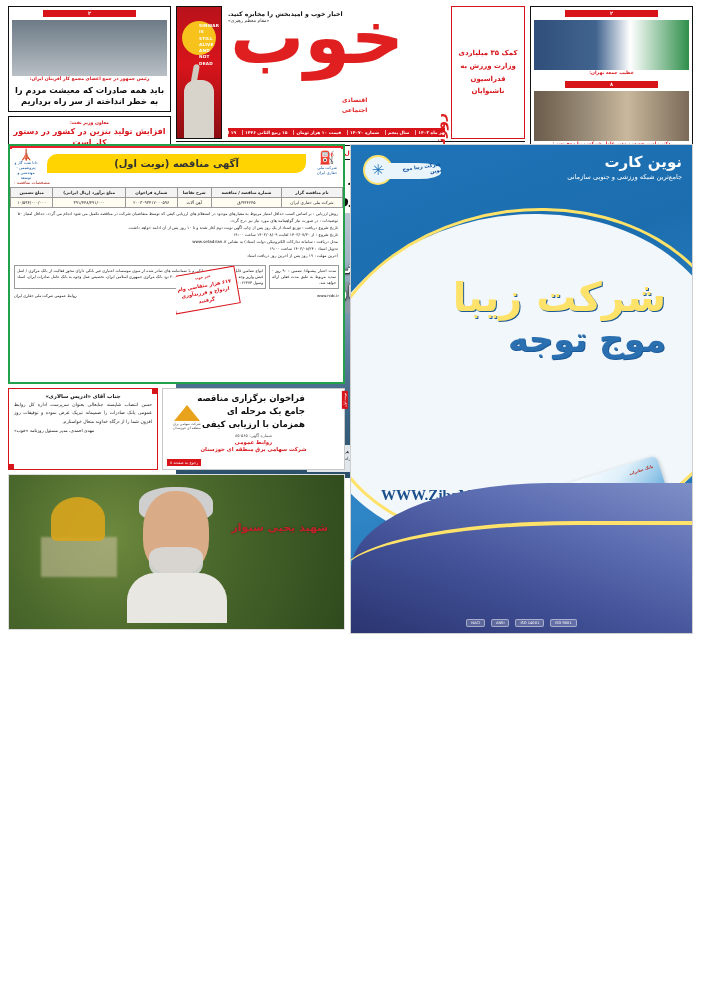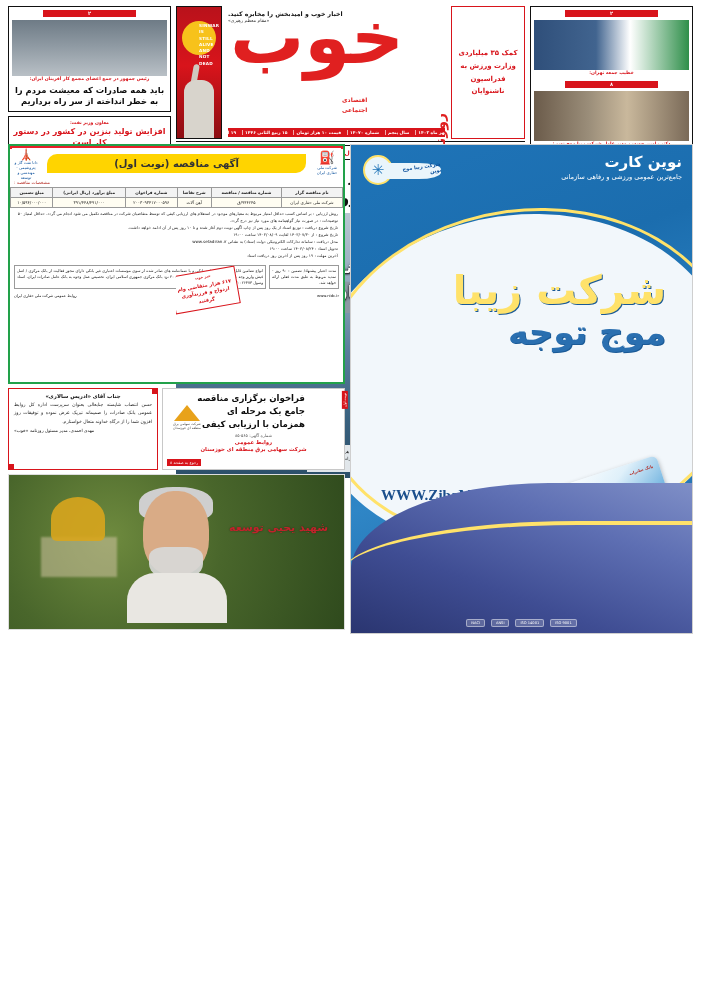--- a/index.html
+++ b/index.html
@@ -195,21 +195,21 @@
     border-top:4px solid #ffe26a; border-radius:60% 0 0 0; }
   .ad-brand { position:absolute; right:10px; top:8px; text-align:right; color:#fff; }
   .ad-brand .nm { font-size:15px; font-weight:bold; letter-spacing:-.5px; }
   .ad-brand .tg { font-size:6.6px; margin-top:2px; }
   .ad-logo { position:absolute; left:12px; top:10px; width:78px; height:34px; }
   .ad-logo .disc { position:absolute; left:0; top:0; width:30px; height:30px; border-radius:50%;
     background:#eaf5fb; border:2px solid #ffe26a; }
   .ad-logo .disc::after { content:"✳"; position:absolute; inset:0; display:flex; align-items:center; justify-content:center; color:#1f74b8; font-size:15px; }
   .ad-logo .tail { position:absolute; left:22px; top:8px; width:56px; height:16px; background:#eaf5fb; border-radius:0 40% 40% 0; }
   .ad-logo .lbl { position:absolute; left:30px; top:9px; font-size:5px; color:#0a4f9c; font-weight:bold; transform:rotate(-8deg); }
-  .ad-main { position:absolute; right:26px; top:120px; color:#ffe26a; font-size:40px; font-weight:bold;
+  .ad-main { position:absolute; right:26px; top:127px; color:#ffe26a; font-size:40px; font-weight:bold;
     line-height:1.25; text-shadow:1px 1px 0 #1b5a96; }
   .ad-main .l2 { color:#2a6fb0; font-size:34px; margin-top:-4px; }
   .ad-url { position:absolute; left:30px; top:342px; font-size:15px; font-weight:bold; color:#1b4f8c;
     direction:ltr; font-family:"Liberation Serif","DejaVu Serif",serif; }
   .ad-card { position:absolute; right:24px; top:325px; width:106px; height:62px; border-radius:6px;
     background:linear-gradient(145deg,#ffffff 0%, #dff0fa 40%, #2f8fd0 100%); transform:rotate(-18deg);
     box-shadow:0 2px 5px rgba(0,0,0,.3); overflow:hidden; }
   .ad-card .num { position:absolute; left:7px; bottom:20px; font-size:5.6px; font-weight:bold; color:#1b4f8c; direction:ltr; }
   .ad-card .chip { position:absolute; left:7px; top:8px; width:11px; height:9px; background:#cfd4d8; border-radius:2px; }
   .ad-card .brand { position:absolute; right:6px; top:7px; font-size:4px; color:#b3261e; font-weight:bold; }
@@ -356,21 +356,21 @@
         <div class="swoosh2"></div>
 
         <div class="ad-logo">
           <div class="disc"></div>
           <div class="tail"></div>
           <div class="lbl">شرکت زیبا موج نوین</div>
         </div>
 
         <div class="ad-brand">
           <div class="nm">نوین کارت</div>
-          <div class="tg">جامع‌ترین عمومی ورزشی و رفاهی سازمانی</div>
+          <div class="tg">جامع‌ترین شبکه ورزشی و جنوبی سازمانی</div>
         </div>
 
         <div class="ad-main">
           <div>شرکت زیبا</div>
           <div class="l2">موج توجه</div>
         </div>
 
         <div class="ad-url">WWW.ZibaMoj.ir</div>
 
         <div class="ad-card">
@@ -481,19 +481,19 @@
 
       <div class="poster-sinwar">
         <div class="dome-base"></div>
         <div class="dome"></div>
         <div class="face">
           <div class="face-hair"></div>
           <div class="face-head"></div>
           <div class="face-beard"></div>
           <div class="face-body"></div>
         </div>
-        <div class="calligraphy">شهید یحیی توسعه</div>
+        <div class="calligraphy">شهید یحیی سنوار</div>
       </div>
 
     </div>
   </div>
 
 </div>
 
 </body></html>

